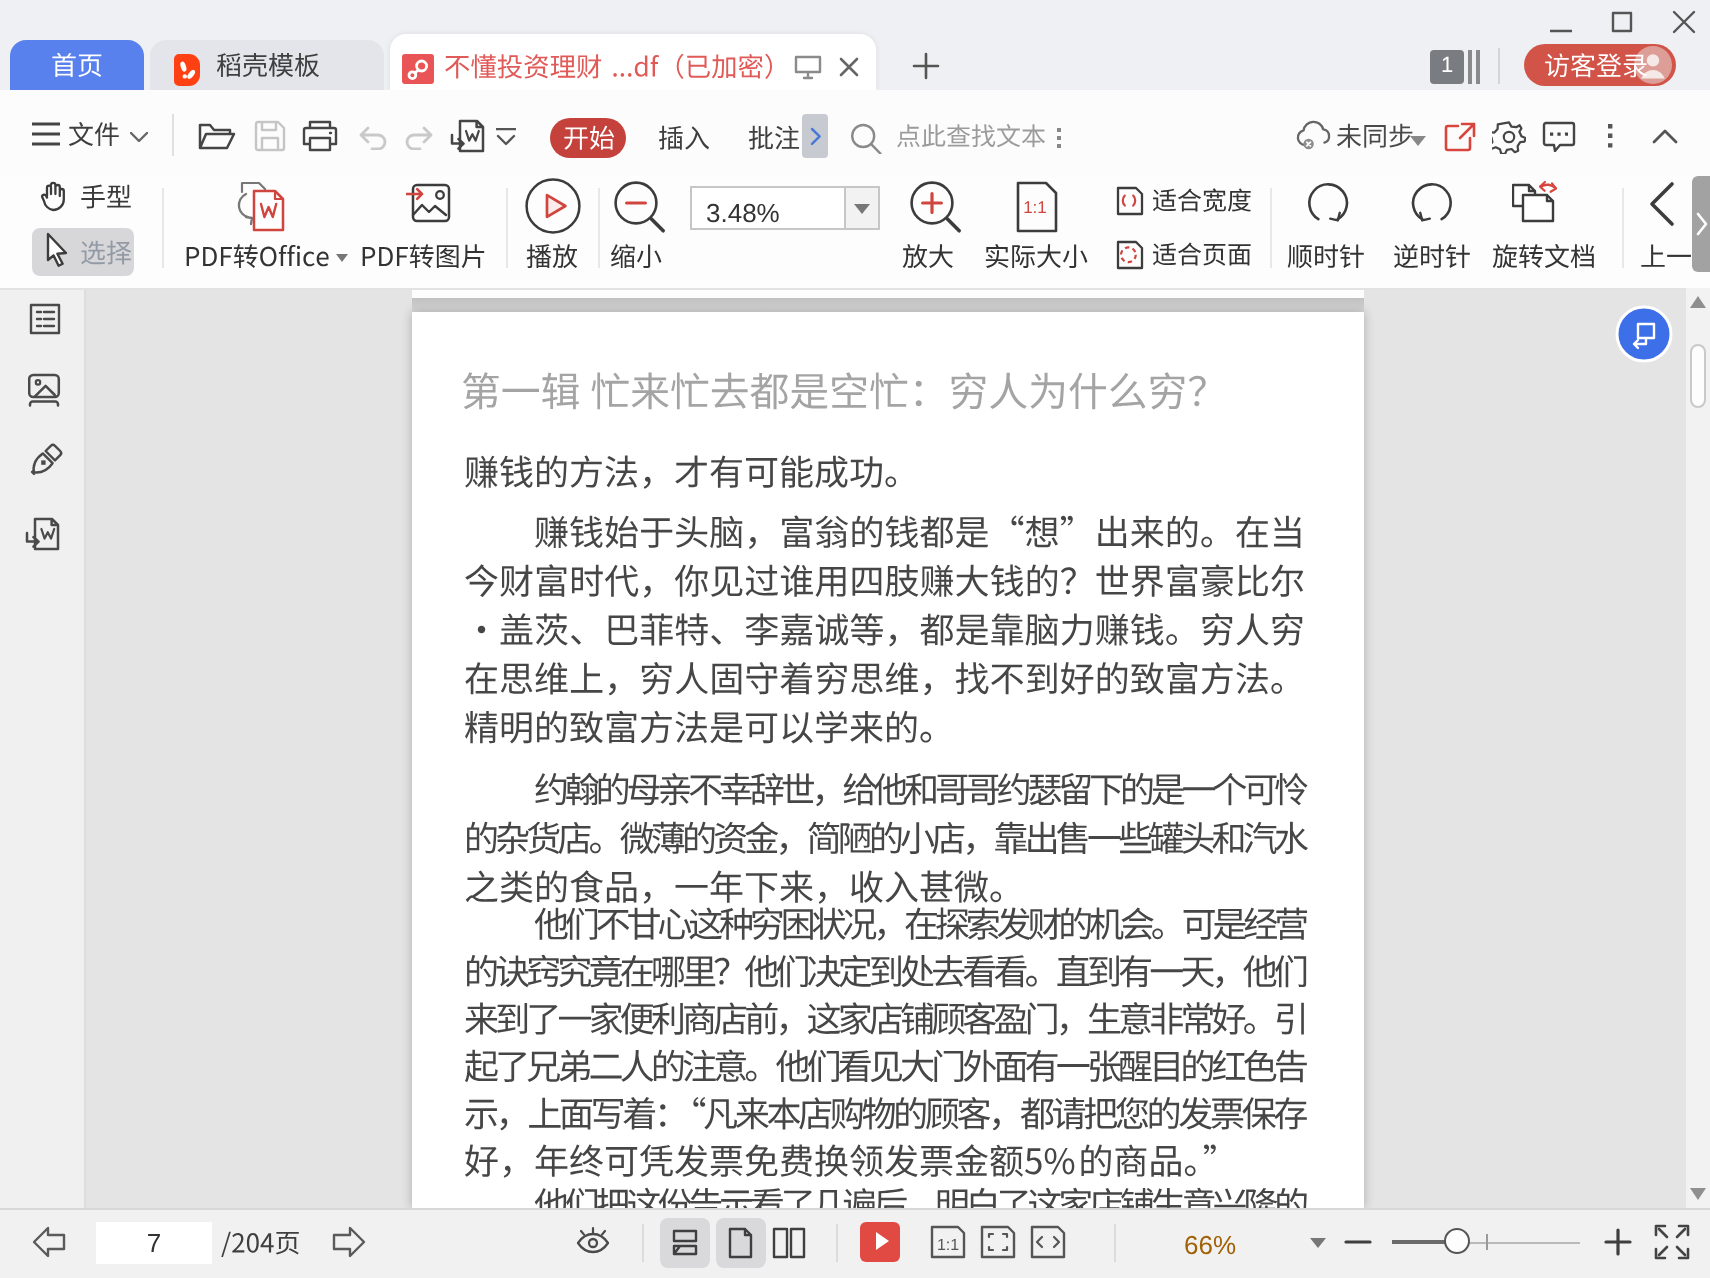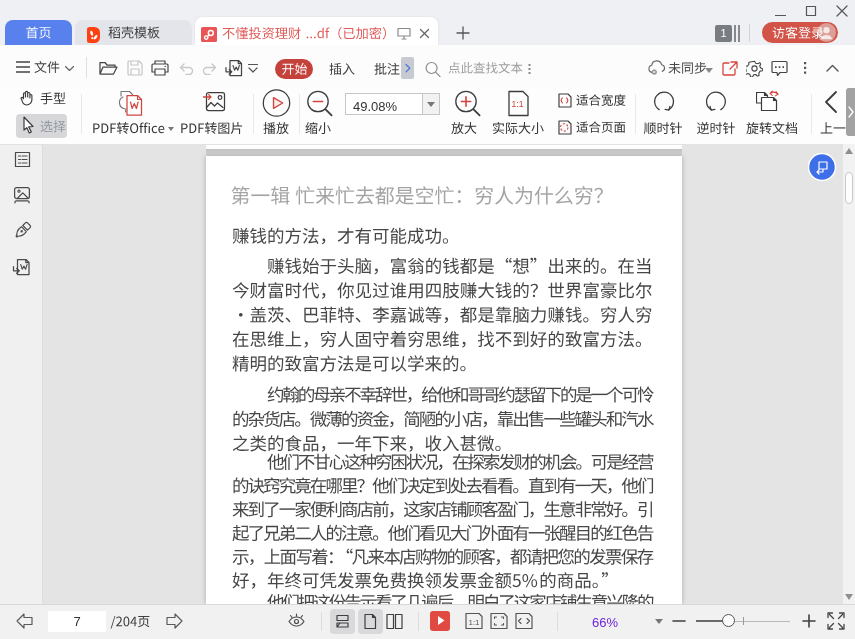--- a/index.html
+++ b/index.html
@@ -852,21 +852,21 @@
       <path d="M11.5 8.6l9.2 5.4-9.2 5.4z" stroke="#d0453e" stroke-width="1.35" fill="#fdecec" stroke-linecap="round" stroke-linejoin="round"></path>
     </svg>
     <div style="position:absolute;left:299px;top:94px;width:1px;height:40px;background:#e8e8e8"></div>
     <svg style="position:absolute;left:306px;top:89px" width="30" height="30" viewBox="0 0 30 30">
       <circle cx="12" cy="12.5" r="10.2" stroke="#3c3c3c" stroke-width="1.3" fill="none"></circle>
       <path d="M7.3 12.5h9.4" stroke="#d0453e" stroke-width="1.6" fill="none" stroke-linecap="round" stroke-linejoin="round"></path>
       <path d="M19.6 20.4l6 6" stroke="#3c3c3c" stroke-width="1.8" fill="none" stroke-linecap="round" stroke-linejoin="round"></path>
     </svg>
     <div style="position:absolute;left:345px;top:93px;width:95px;height:22px;background:#fff;border:1px solid #c6c6c6;box-sizing:border-box;z-index:5">
       <div style="position:absolute;right:0;top:0;width:16px;height:20px;background:#f2f2f3;border-left:1px solid #c6c6c6"></div>
-      <div style="position:absolute;left:7px;top:4.5px;font:13px 'Liberation Sans',sans-serif;color:#333">49.08%</div>
+      <div style="position:absolute;left:7px;top:4.5px;font:13px 'Liberation Sans',sans-serif;color:#333">3.48%</div>
       <svg style="position:absolute;right:4px;top:8px" width="8" height="5" viewBox="0 0 8 5">
         <path d="M0 0h8L4 5z" fill="#777"></path>
       </svg>
     </div>
     <svg style="position:absolute;left:453px;top:89px" width="30" height="30" viewBox="0 0 30 30">
       <circle cx="13" cy="12.5" r="10.2" stroke="#3c3c3c" stroke-width="1.3" fill="none"></circle>
       <path d="M8.3 12.5h9.4M13 7.8v9.4" stroke="#d0453e" stroke-width="1.6" fill="none" stroke-linecap="round" stroke-linejoin="round"></path>
       <path d="M20.6 20.4l6 6" stroke="#3c3c3c" stroke-width="1.8" fill="none" stroke-linecap="round" stroke-linejoin="round"></path>
     </svg>
     <svg style="position:absolute;left:508px;top:90px" width="21" height="27" viewBox="0 0 21 27">
@@ -970,21 +970,21 @@
     </svg>
     <svg style="position:absolute;left:489px;top:611px" width="20" height="20" viewBox="0 0 20 20">
       <path d="M2 2.5h13l3 3V17.5H2z" stroke="#555555" stroke-width="1.2" fill="none" stroke-linecap="round" stroke-linejoin="round"></path>
       <path d="M5.5 7.5v-1.5h2M5.5 12.5v1.5h2M14.5 7.5v-1.5h-2M14.5 12.5v1.5h-2" stroke="#555555" stroke-width="1.1" fill="none" stroke-linecap="round" stroke-linejoin="round"></path>
     </svg>
     <svg style="position:absolute;left:514px;top:611px" width="20" height="20" viewBox="0 0 20 20">
       <path d="M2 2.5h13l3 3V17.5H2z" stroke="#555555" stroke-width="1.2" fill="none" stroke-linecap="round" stroke-linejoin="round"></path>
       <path d="M7 12.5L4.5 10 7 7.5M13 12.5L15.5 10 13 7.5" stroke="#555555" stroke-width="1.1" fill="none" stroke-linecap="round" stroke-linejoin="round"></path>
     </svg>
     <div style="position:absolute;left:557px;top:612px;width:1px;height:19px;background:#dcdcdc"></div>
-    <div style="position:absolute;left:592px;top:615px;font:13px 'Liberation Sans',sans-serif;color:#6d28d9;z-index:5">66%</div>
+    <div style="position:absolute;left:592px;top:615px;font:13px 'Liberation Sans',sans-serif;color:#a16207;z-index:5">66%</div>
     <svg style="position:absolute;left:655px;top:619px" width="8" height="5" viewBox="0 0 8 5">
       <path d="M0 0h8L4 5z" fill="#777777"></path>
     </svg>
     <svg style="position:absolute;left:672px;top:614px" width="14" height="14" viewBox="0 0 14 14">
       <path d="M1 7h12" stroke="#3f3f3f" stroke-width="1.6" fill="none" stroke-linecap="round" stroke-linejoin="round"></path>
     </svg>
     <div style="position:absolute;left:696px;top:620px;width:33px;height:2px;background:#6a6a6a;z-index:4"></div>
     <div style="position:absolute;left:729px;top:620.5px;width:61px;height:1.4px;background:#b9b9b9;z-index:4"></div>
     <div style="position:absolute;left:743px;top:617px;width:1px;height:8px;background:#999;z-index:4"></div>
     <div style="position:absolute;left:722px;top:614px;width:13px;height:13px;background:#fdfdfd;border:1.4px solid #555;border-radius:50%;box-sizing:border-box;z-index:5"></div>

